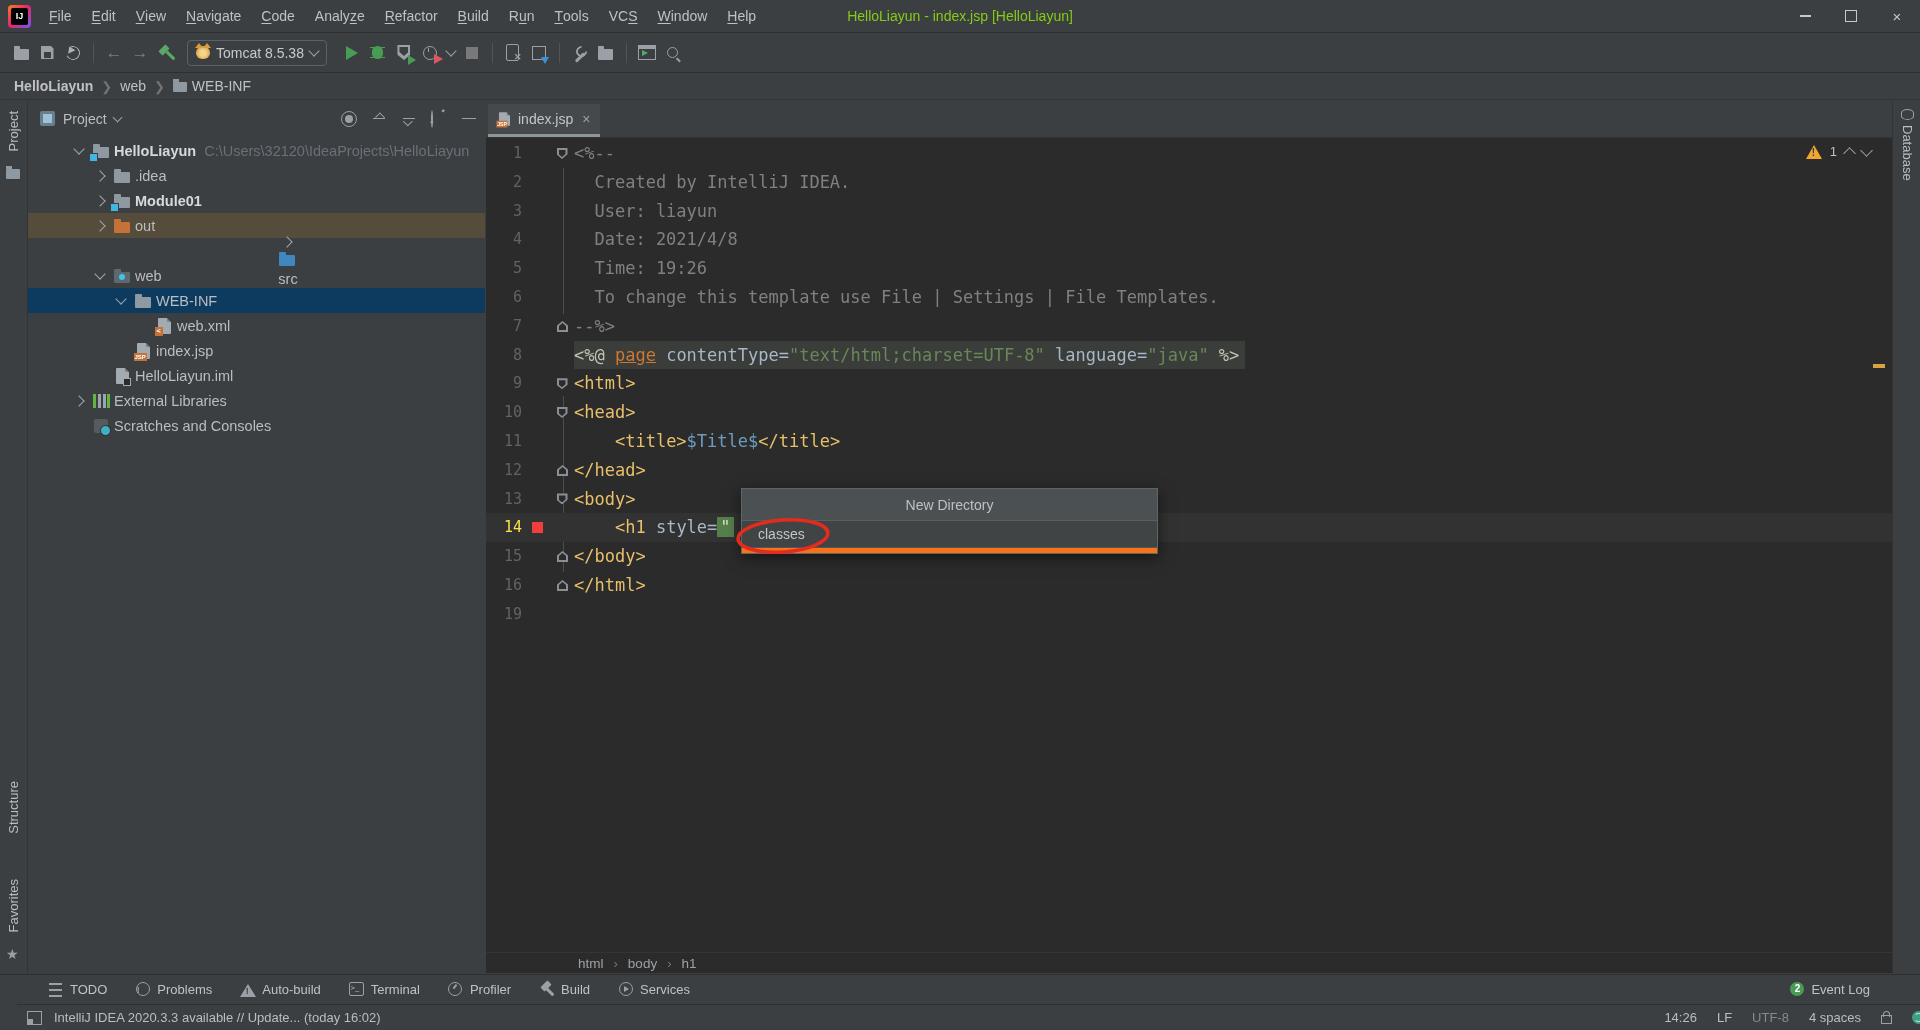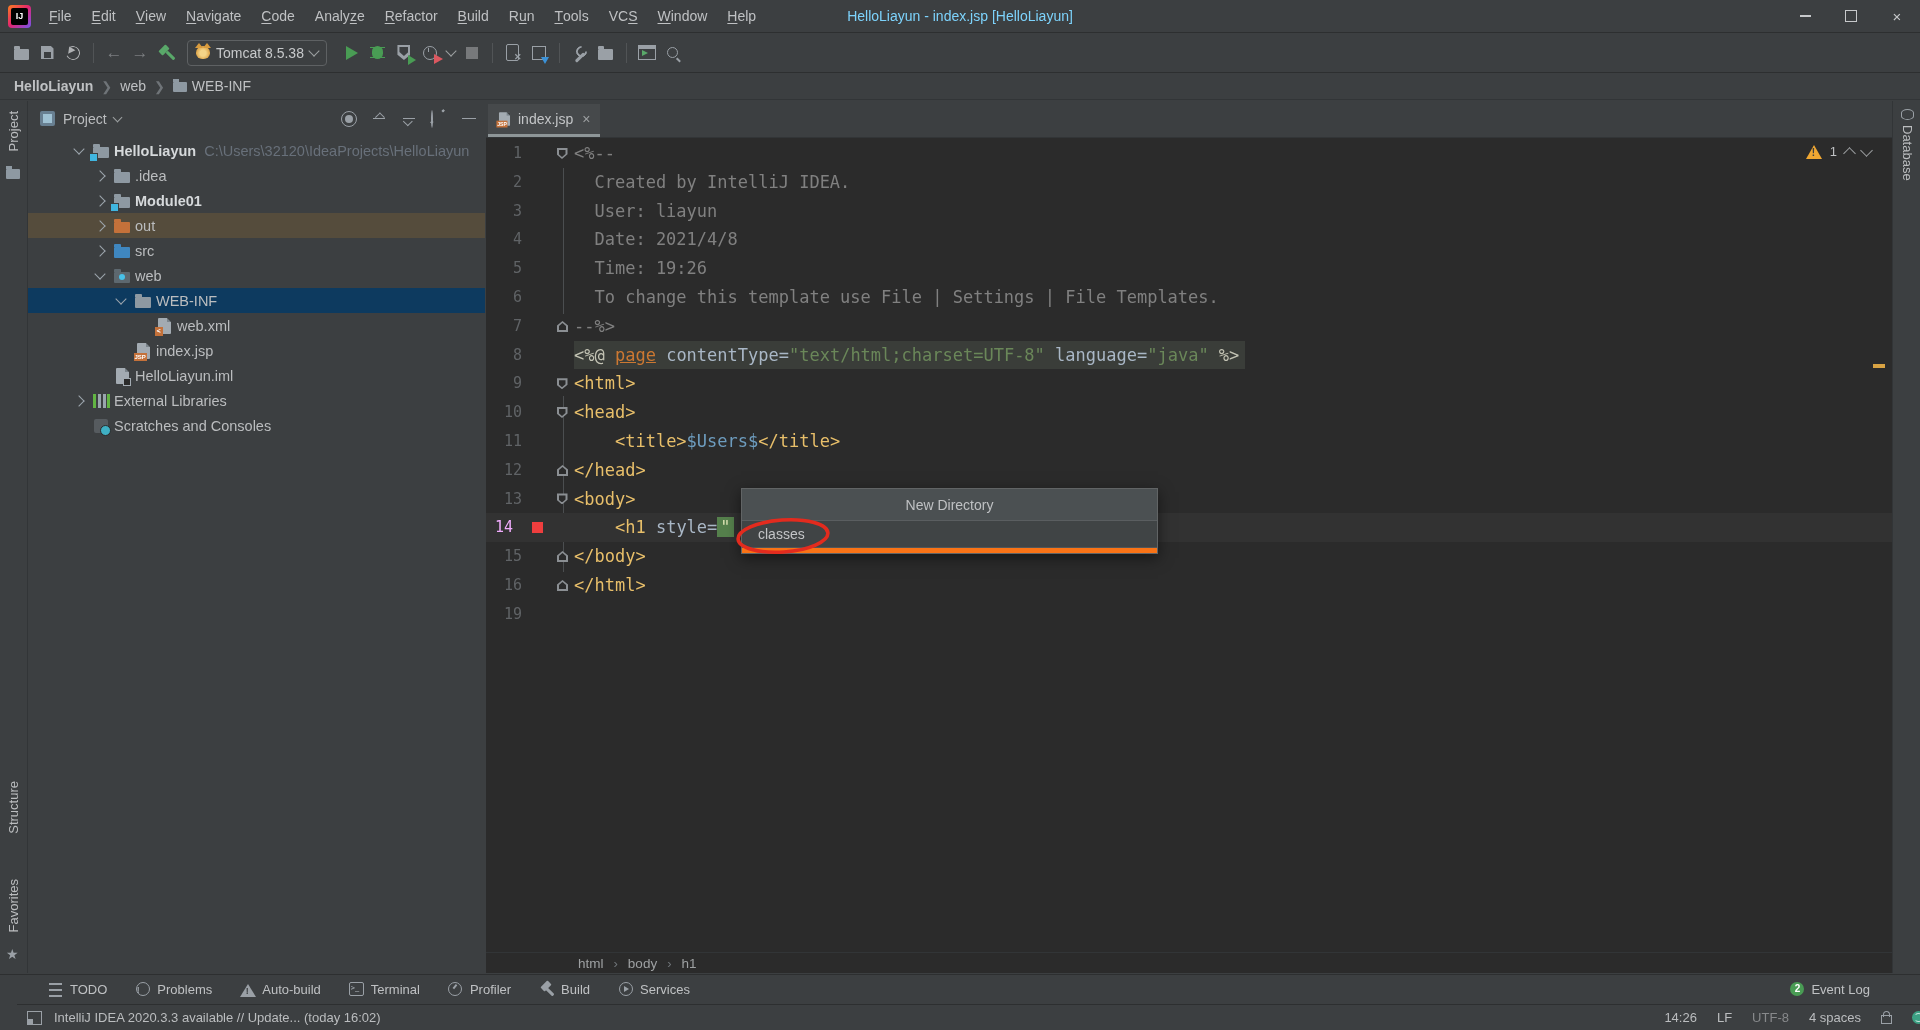--- a/index.html
+++ b/index.html
@@ -9,21 +9,21 @@
   
   .titlebar{position:absolute;left:0;top:0;width:100%;height:32px;background:#3c3f41;
             border-bottom:1px solid #2d2f30;display:flex;align-items:center;}
   .logo{width:23px;height:23px;margin:0 8px 0 8px;border-radius:4px;
         background:linear-gradient(135deg,#fc801d,#e4256e 48%,#7256f0);position:relative;flex:0 0 auto;}
   .logo::after{content:"IJ";position:absolute;left:3px;top:3px;right:3px;bottom:3px;background:#000;
         color:#fff;font:bold 9px/17px "Liberation Sans",sans-serif;text-align:center;border-radius:2px;}
   .menubar{display:flex;align-items:center;height:100%;}
   .mi{padding:0 10px;height:100%;display:flex;align-items:center;color:#bfc1c3;cursor:default;}
   .mi u{text-underline-offset:2px;}
-  .wtitle{position:absolute;left:0;right:0;text-align:center;color:#7dd3fc;pointer-events:none;}
+  .wtitle{position:absolute;left:0;right:0;text-align:center;color:#84cc16;pointer-events:none;}
   .wbtns{position:absolute;right:0;top:0;height:32px;display:flex;}
   .wb{width:46px;height:100%;display:flex;align-items:center;justify-content:center;color:#c7c9cb;}
   .wb .minline{width:11px;height:1.5px;background:#c7c9cb;}
   .wb .maxsq{width:10px;height:10px;border:1.5px solid #c7c9cb;}
   .wb.close{font-size:15px;}
   
   .toolbar{position:absolute;left:0;top:33px;width:100%;height:39px;background:#3c3f41;
            border-bottom:1px solid #2d2f30;display:flex;align-items:center;}
   .tbtn{width:26px;height:26px;display:flex;align-items:center;justify-content:center;position:relative;flex:0 0 auto;}
   .tsep{width:1px;height:20px;background:#515456;margin:0 7px;flex:0 0 auto;}
@@ -137,21 +137,21 @@
   .tabbar{height:36px;background:#3c3f41;border-bottom:1px solid #323537;display:flex;align-items:flex-end;}
   .tab{height:33px;margin-left:2px;background:#46494b;display:flex;align-items:center;gap:7px;padding:0 10px;
        border-bottom:3px solid #8e9698;box-sizing:border-box;color:#c3c5c7;}
   .tab .mini-jsp{transform:scale(.85);}
   .tabx{color:#9da0a2;font-size:14px;margin-left:2px;}
   .codewrap{position:absolute;left:0;top:37px;right:0;bottom:20px;overflow:hidden;}
   .code{position:relative;padding-top:1px;font-family:"DejaVu Sans Mono",monospace;font-size:17px;}
   .cl{display:flex;height:28.8px;line-height:28.8px;white-space:pre;position:relative;}
   .cl.caret{background:#323232;}
   .ln{width:36px;flex:0 0 auto;text-align:right;color:#606366;font-size:15px;padding-right:2px;}
-  .cl.caret .ln{color:#f0abfc;text-align:center;}
+  .cl.caret .ln{color:#fde047;}
   .mkcol{width:26px;flex:0 0 auto;display:flex;align-items:center;justify-content:center;}
   .redsq{width:11px;height:11px;background:#ef3e3e;}
   .foldcol{width:24px;flex:0 0 auto;display:flex;align-items:center;justify-content:center;}
   .pent{width:11px;height:11px;clip-path:polygon(0 0,100% 0,100% 58%,50% 100%,0 58%);background:#8b8f93;position:relative;}
   .pent::after{content:"";position:absolute;left:2px;top:2px;width:7px;height:7px;clip-path:polygon(0 0,100% 0,100% 58%,50% 100%,0 58%);background:#2b2b2b;}
   .pent.up{transform:rotate(180deg);}
   .ct{white-space:pre;}
   .cmt{color:#808080;} .tag{color:#e8bf6a;} .pln{color:#a9b7c6;} .str{color:#6a8759;}
   .kw{color:#cc7832;text-decoration:underline;} .dir{color:#c3c3b4;} .var{color:#6d9cbe;}
   .strsel{color:#d8e0b0;background:#55804c;padding:0 3px;}
@@ -374,21 +374,21 @@
           </div>
           <div class="trow hov" style="padding-left: 61px;">
             <span class="chevslot">
               <span class="tchev r"></span>
             </span>
             <span class="ticon">
               <span class="fi-folder fc-orange"></span>
             </span>
             <span class="tl">out</span>
           </div>
-          <div class="trow" style="padding-left: 61px;">
+          <div class="trow" style="padding-left: 61px; flex-direction: column;">
             <span class="chevslot">
               <span class="tchev r"></span>
             </span>
             <span class="ticon">
               <span class="fi-folder fc-blue"></span>
             </span>
             <span class="tl">src</span>
           </div>
           <div class="trow" style="padding-left: 61px;">
             <span class="chevslot">
@@ -472,21 +472,21 @@
         <div class="cl"><span class="ln">1</span><span class="mkcol"></span><span class="foldcol"><span class="pent"></span></span><span class="ct"><span class="cmt">&lt;%--</span></span></div>
             <div class="cl"><span class="ln">2</span><span class="mkcol"></span><span class="foldcol"></span><span class="ct"><span class="cmt">  Created by IntelliJ IDEA.</span></span></div>
             <div class="cl"><span class="ln">3</span><span class="mkcol"></span><span class="foldcol"></span><span class="ct"><span class="cmt">  User: liayun</span></span></div>
             <div class="cl"><span class="ln">4</span><span class="mkcol"></span><span class="foldcol"></span><span class="ct"><span class="cmt">  Date: 2021/4/8</span></span></div>
             <div class="cl"><span class="ln">5</span><span class="mkcol"></span><span class="foldcol"></span><span class="ct"><span class="cmt">  Time: 19:26</span></span></div>
             <div class="cl"><span class="ln">6</span><span class="mkcol"></span><span class="foldcol"></span><span class="ct"><span class="cmt">  To change this template use File | Settings | File Templates.</span></span></div>
             <div class="cl"><span class="ln">7</span><span class="mkcol"></span><span class="foldcol"><span class="pent up"></span></span><span class="ct"><span class="cmt">--%&gt;</span></span></div>
             <div class="cl"><span class="ln">8</span><span class="mkcol"></span><span class="foldcol"></span><span class="ct band8"><span class="dir">&lt;%@ </span><span class="kw">page</span><span class="pln"> contentType=</span><span class="str">"text/html;charset=UTF-8"</span><span class="pln"> language=</span><span class="str">"java"</span><span class="dir"> %&gt;</span></span></div>
             <div class="cl"><span class="ln">9</span><span class="mkcol"></span><span class="foldcol"><span class="pent"></span></span><span class="ct"><span class="tag">&lt;html&gt;</span></span></div>
             <div class="cl"><span class="ln">10</span><span class="mkcol"></span><span class="foldcol"><span class="pent"></span></span><span class="ct"><span class="tag">&lt;head&gt;</span></span></div>
-            <div class="cl"><span class="ln">11</span><span class="mkcol"></span><span class="foldcol"></span><span class="ct"><span class="pln">    </span><span class="tag">&lt;title&gt;</span><span class="var">$Users$</span><span class="tag">&lt;/title&gt;</span></span></div>
+            <div class="cl"><span class="ln">11</span><span class="mkcol"></span><span class="foldcol"></span><span class="ct"><span class="pln">    </span><span class="tag">&lt;title&gt;</span><span class="var">$Title$</span><span class="tag">&lt;/title&gt;</span></span></div>
             <div class="cl"><span class="ln">12</span><span class="mkcol"></span><span class="foldcol"><span class="pent up"></span></span><span class="ct"><span class="tag">&lt;/head&gt;</span></span></div>
             <div class="cl"><span class="ln">13</span><span class="mkcol"></span><span class="foldcol"><span class="pent"></span></span><span class="ct"><span class="tag">&lt;body&gt;</span></span></div>
             <div class="cl caret"><span class="ln">14</span><span class="mkcol"><span class="redsq"></span></span><span class="foldcol"></span><span class="ct"><span class="pln">    </span><span class="tag">&lt;h1 </span><span class="pln">style=</span><span class="strsel">"</span></span></div>
             <div class="cl"><span class="ln">15</span><span class="mkcol"></span><span class="foldcol"><span class="pent up"></span></span><span class="ct"><span class="tag">&lt;/body&gt;</span></span></div>
             <div class="cl"><span class="ln">16</span><span class="mkcol"></span><span class="foldcol"><span class="pent up"></span></span><span class="ct"><span class="tag">&lt;/html&gt;</span></span></div>
             <div class="cl"><span class="ln">19</span><span class="mkcol"></span><span class="foldcol"></span><span class="ct"></span></div>
           </div>
       </div>
 
       <div class="popup">

